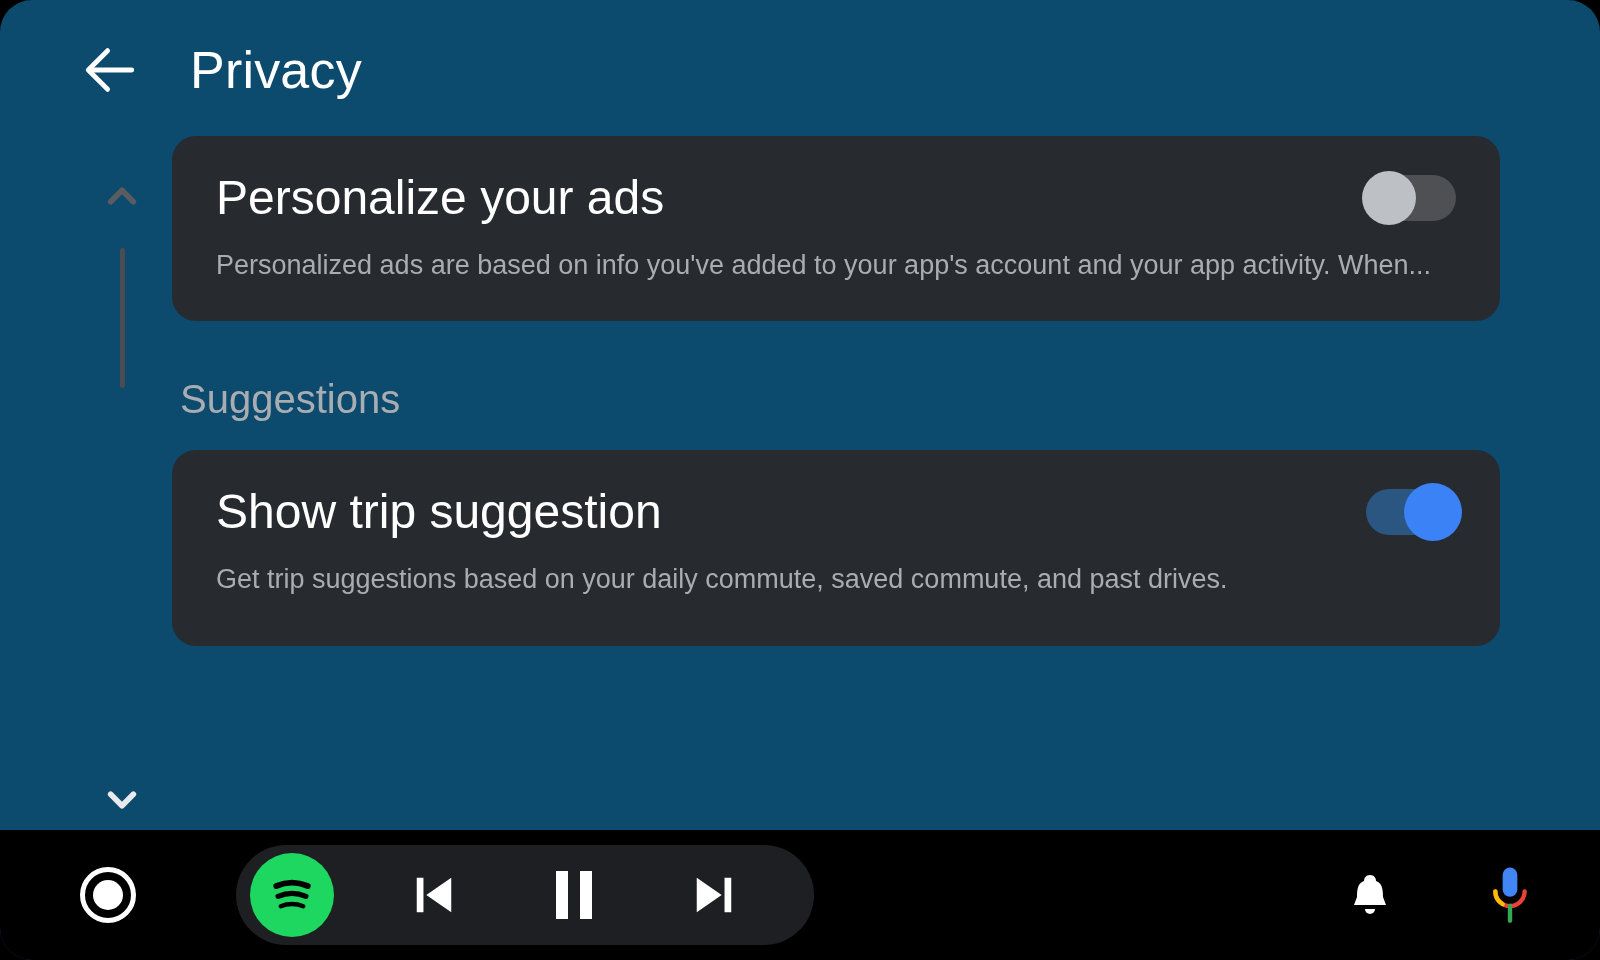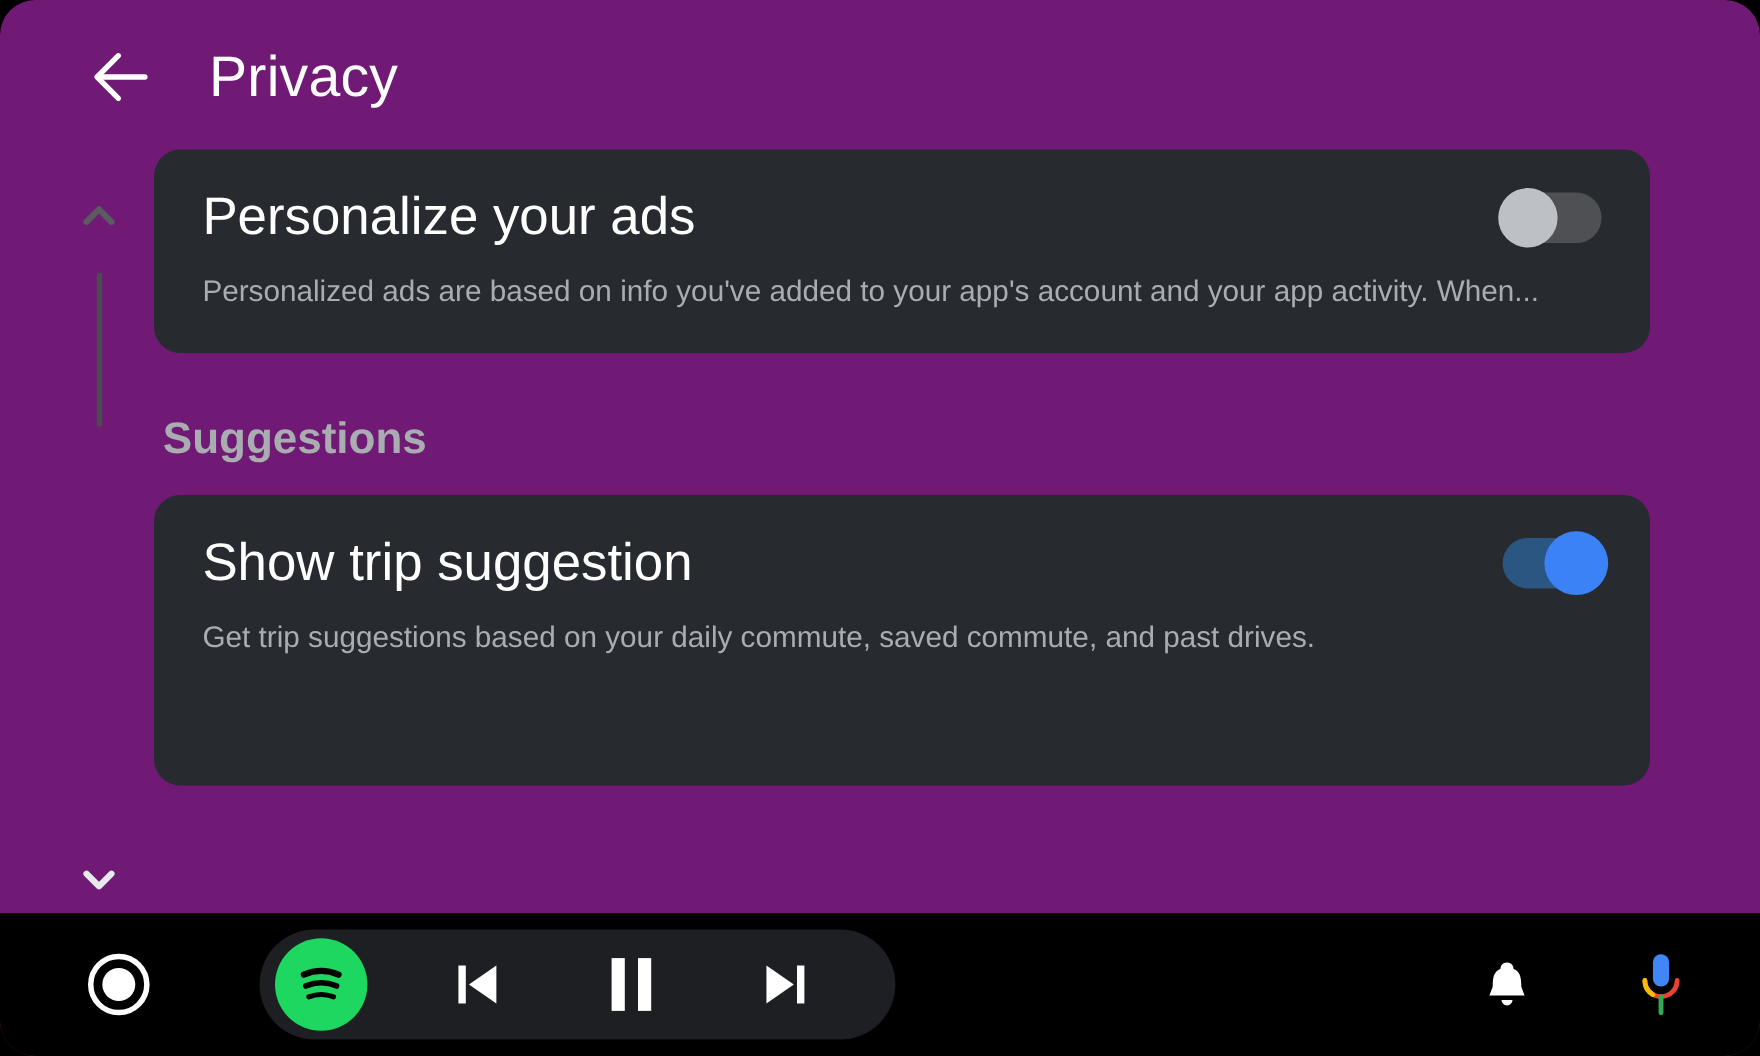--- a/index.html
+++ b/index.html
@@ -5,21 +5,21 @@
   * { box-sizing: border-box; margin: 0; padding: 0; }
   html, body { width: 1600px; height: 960px; overflow: hidden; }
   body {
     background: #000;
     font-family: "Google Sans", "Product Sans", "Helvetica Neue", Arial, sans-serif;
     color: #e8eaed;
     position: relative;
   }
   .screen {
     position: absolute; left: 0; top: 0; right: 0; bottom: 0;
-    background: #701a75;
+    background: #0c4a6e;
     border-radius: 32px;
     overflow: hidden;
   }
   
   .header {
     display: flex; align-items: center;
     padding: 38px 60px 10px 78px;
     gap: 48px;
   }
   .back-btn {
@@ -28,20 +28,21 @@
     cursor: pointer;
   }
   .back-btn svg { width: 58px; height: 58px; stroke: #fff; stroke-width: 4; fill: none; stroke-linecap: round; stroke-linejoin: round; }
   .title { font-size: 52px; font-weight: 400; color: #fff; letter-spacing: .2px; }
 
   
   .body {
     display: flex;
     padding: 24px 40px 0 40px;
     height: calc(100% - 130px - 120px); 
+    margin-left: 32px;
   }
   .scroller {
     width: 100px;
     display: flex; flex-direction: column; align-items: center;
     padding-top: 38px;
     gap: 24px;
   }
   .chev { width: 44px; height: 44px; display:flex; align-items:center; justify-content:center; cursor:pointer; }
   .chev svg { width: 34px; height: 34px; stroke-linecap: round; stroke-linejoin: round; fill:none; stroke-width:4; }
   .chev.up svg { stroke: #5a5c60; }
@@ -57,30 +58,30 @@
     flex: 1;
     padding-right: 60px;
   }
   .card {
     background: #272a2e;
     border-radius: 24px;
     padding: 34px 44px 38px 44px;
     margin-bottom: 30px;
   }
   .card.cut { 
-    padding-bottom: 116px;
+    padding-bottom: 48px;
   }
   .card-head {
     display: flex; align-items: center; justify-content: space-between;
     margin-bottom: 22px;
   }
   .card-title { font-size: 48px; font-weight: 400; color: #fff; }
   .card-desc { font-size: 27px; line-height: 1.35; color: #a9adb2; }
   .section-label {
-    font-size: 40px; color: #a9adb2; font-weight: 700;
+    font-size: 40px; color: #a9adb2; font-weight: 400;
     margin: 56px 0 28px 8px;
   }
 
   
   .toggle { position: relative; width: 90px; height: 46px; border-radius: 23px; cursor:pointer; flex: 0 0 auto; margin-left: 24px; }
   .toggle.off { background: #4e5054; }
   .toggle.off .thumb {
     position:absolute; left:-4px; top:-4px;
     width:54px; height:54px; border-radius:50%;
     background:#bdc1c6;

